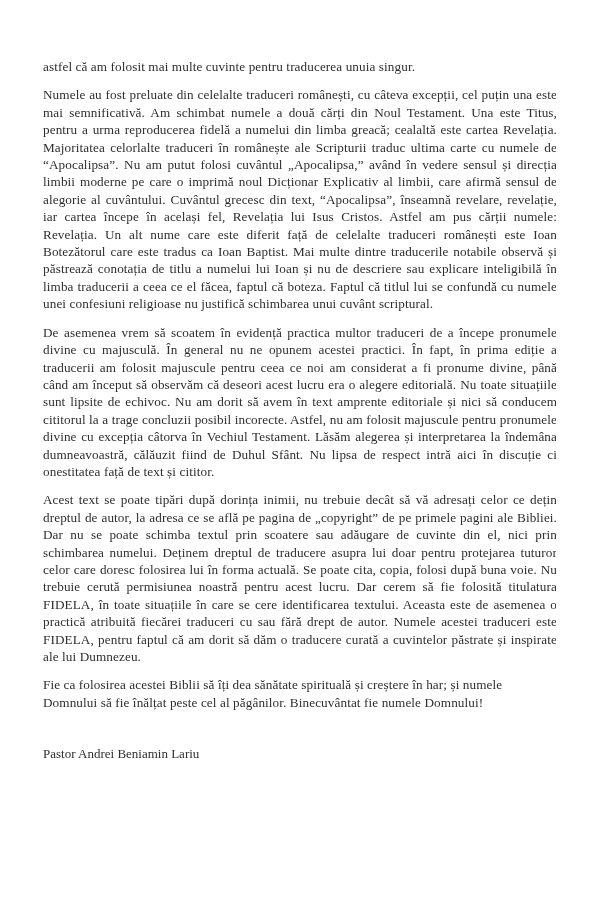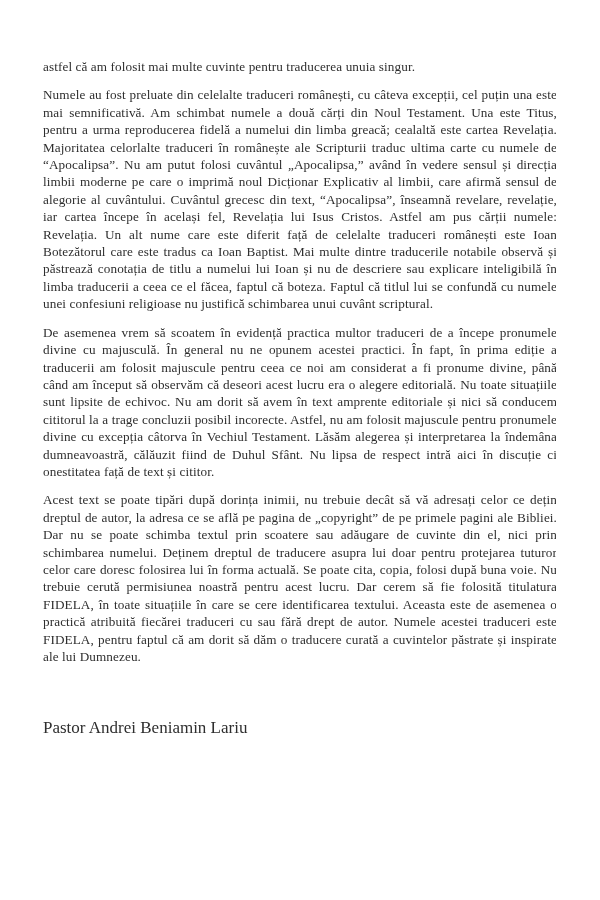--- a/index.html
+++ b/index.html
@@ -26,34 +26,35 @@
     margin: 0 0 11px 0;
     font-size: 13.2px;
     line-height: 17.4px;
     text-align: justify;
     letter-spacing: 0.1px;
   }
   .text-block p.no-justify {
     text-align: left;
   }
   .signature {
-    margin-top: 54px;
-    font-size: 17px;
+    margin-top: 34px;
+    font-size: 13px;
     line-height: 17.4px;
   }
   .signature div {
     margin: 0;
   }
 </style>
 </head>
 <body>
 
 <div class="page">
   <div class="text-block">
     <p class="no-justify">astfel că am folosit mai multe cuvinte pentru traducerea unuia singur.</p>
     <p>Numele au fost preluate din celelalte traduceri românești, cu câteva excepții, cel puțin una este mai semnificativă. Am schimbat numele a două cărți din Noul Testament. Una este Titus, pentru a urma reproducerea fidelă a numelui din limba greacă; cealaltă este cartea Revelația. Majoritatea celorlalte traduceri în românește ale Scripturii traduc ultima carte cu numele de “Apocalipsa”. Nu am putut folosi cuvântul „Apocalipsa,” având în vedere sensul și direcția limbii moderne pe care o imprimă noul Dicționar Explicativ al limbii, care afirmă sensul de alegorie al cuvântului. Cuvântul grecesc din text, “Apocalipsa”, înseamnă revelare, revelație, iar cartea începe în același fel, Revelația lui Isus Cristos. Astfel am pus cărții numele: Revelația. Un alt nume care este diferit față de celelalte traduceri românești este Ioan Botezătorul care este tradus ca Ioan Baptist. Mai multe dintre traducerile notabile observă și păstrează conotația de titlu a numelui lui Ioan și nu de descriere sau explicare inteligibilă în limba traducerii a ceea ce el făcea, faptul că boteza. Faptul că titlul lui se confundă cu numele unei confesiuni religioase nu justifică schimbarea unui cuvânt scriptural.</p>
     <p>De asemenea vrem să scoatem în evidență practica multor traduceri de a începe pronumele divine cu majusculă. În general nu ne opunem acestei practici. În fapt, în prima ediție a traducerii am folosit majuscule pentru ceea ce noi am considerat a fi pronume divine, până când am început să observăm că deseori acest lucru era o alegere editorială. Nu toate situațiile sunt lipsite de echivoc. Nu am dorit să avem în text amprente editoriale și nici să conducem cititorul la a trage concluzii posibil incorecte. Astfel, nu am folosit majuscule pentru pronumele divine cu excepția câtorva în Vechiul Testament. Lăsăm alegerea și interpretarea la îndemâna dumneavoastră, călăuzit fiind de Duhul Sfânt. Nu lipsa de respect intră aici în discuție ci onestitatea față de text și cititor.</p>
     <p>Acest text se poate tipări după dorința inimii, nu trebuie decât să vă adresați celor ce dețin dreptul de autor, la adresa ce se află pe pagina de „copyright” de pe primele pagini ale Bibliei. Dar nu se poate schimba textul prin scoatere sau adăugare de cuvinte din el, nici prin schimbarea numelui. Deținem dreptul de traducere asupra lui doar pentru protejarea tuturor celor care doresc folosirea lui în forma actuală. Se poate cita, copia, folosi după buna voie. Nu trebuie cerută permisiunea noastră pentru acest lucru. Dar cerem să fie folosită titulatura FIDELA, în toate situațiile în care se cere identificarea textului. Aceasta este de asemenea o practică atribuită fiecărei traduceri cu sau fără drept de autor. Numele acestei traduceri este FIDELA, pentru faptul că am dorit să dăm o traducere curată a cuvintelor păstrate și inspirate ale lui Dumnezeu.</p>
+    <p class="no-justify">Fie ca folosirea acestei Biblii să îți dea sănătate spirituală și creștere în har; și numele Domnului să fie înălțat peste cel al păgânilor. Binecuvântat fie numele Domnului!</p>
     <div class="signature">
       <div>Pastor Andrei Beniamin Lariu</div>
     </div>
   </div>
 </div>
 
 </body></html>

